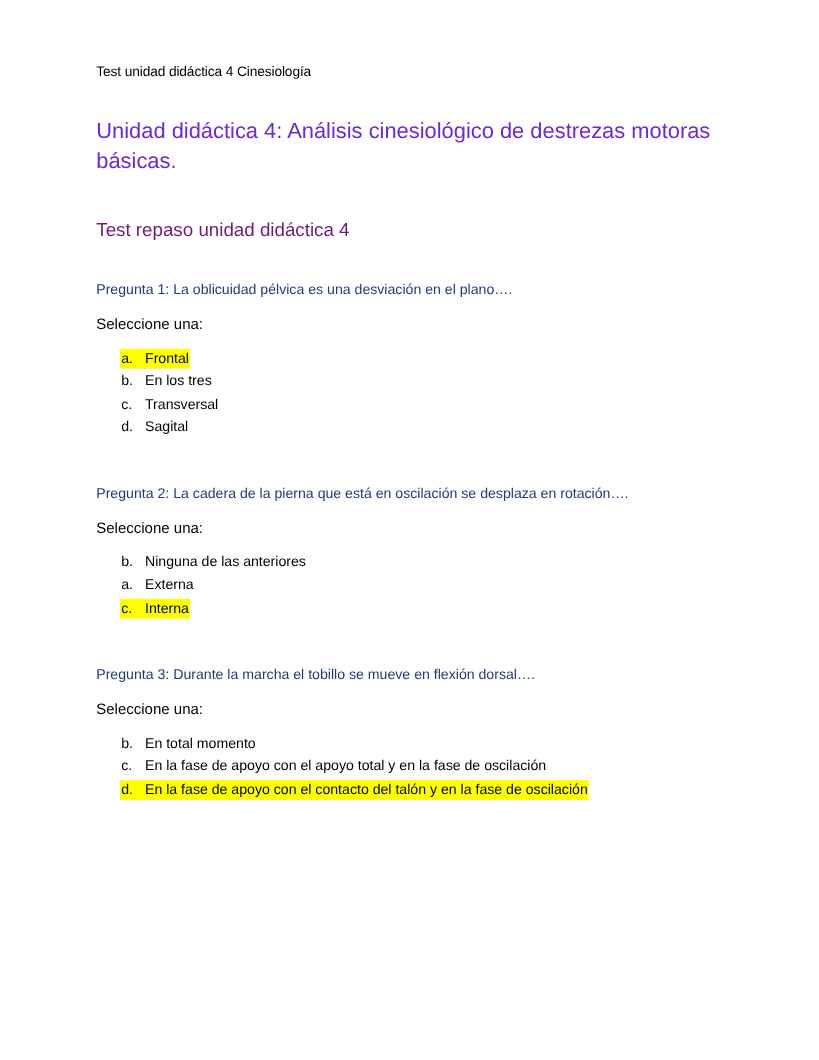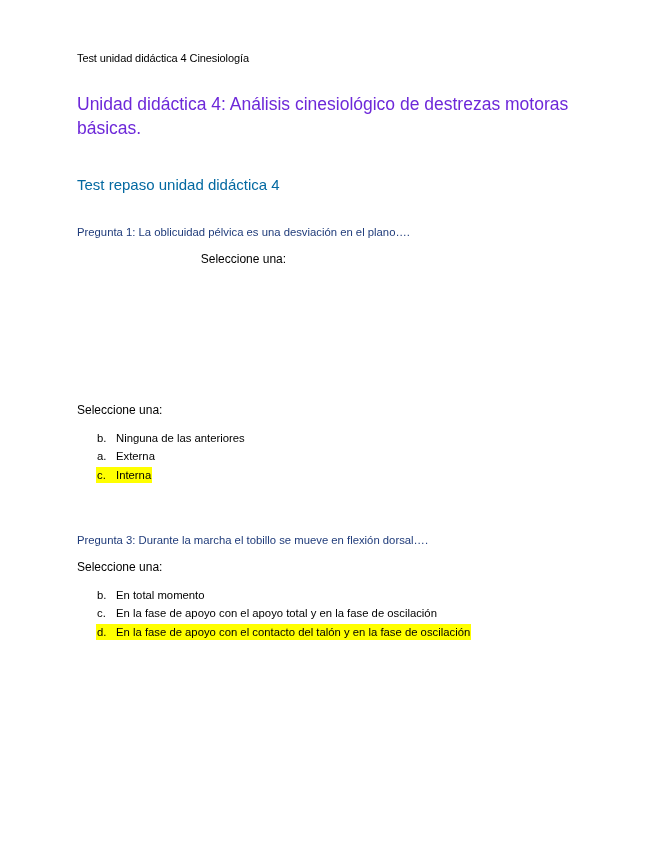--- a/index.html
+++ b/index.html
@@ -40,21 +40,21 @@
       line-height: 24px;
       color: #6d28d9;
       font-weight: normal;
       margin: 0;
     }
     .test-title {
       position: absolute;
       left: 77px;
       top: 176px;
       font-size: 15px;
-      color: #0369a1;
+      color: #701a75;
       font-weight: normal;
       margin: 0;
     }
     .question {
       position: absolute;
       left: 77px;
     }
     .q-title {
       font-size: 11.3px;
       color: #1f3b7a;
@@ -83,41 +83,56 @@
       padding: 0 1px;
       line-height: 16px;
     }
     .q-option.highlighted .hl-wrap {
       background: #ffff00;
     }
     .opt-letter {
       display: inline-block;
       width: 19px;
     }
-    #q1 { top: 226px; text-align: center; }
+    #q1 { top: 226px; }
     #q2 { top: 389px; }
     #q3 { top: 534px; }
   </style>
 </head>
 <body>
 
 <div class="page">
 
   <div class="doc-header">Test unidad didáctica 4 Cinesiología</div>
 
   <h1 class="unit-title">Unidad didáctica 4: Análisis cinesiológico de destrezas motoras básicas.</h1>
 
   <h2 class="test-title">Test repaso unidad didáctica 4</h2>
 
   <section class="question" id="q1">
     <p class="q-title">Pregunta 1: La oblicuidad pélvica es una desviación en el plano….</p>
     <div class="q-prompt">Seleccione una:</div>
+    <ul class="q-options">
+      <li class="q-option highlighted">
+        <span class="hl-wrap"><span class="opt-letter">a.</span><span>Frontal</span></span>
+      </li>
+      <li class="q-option">
+        <span class="hl-wrap"><span class="opt-letter">b.</span><span>En los tres</span></span>
+      </li>
+      <li class="q-option">
+        <span class="hl-wrap"><span class="opt-letter">c.</span><span>Transversal</span></span>
+      </li>
+      <li class="q-option">
+        <span class="hl-wrap"><span class="opt-letter">d.</span><span>Sagital</span></span>
+      </li>
+    </ul>
   </section>
 
   <section class="question" id="q2">
+    <p class="q-title">Pregunta 2: La cadera de la pierna que está en oscilación se desplaza en rotación….</p>
     <div class="q-prompt">Seleccione una:</div>
     <ul class="q-options">
       <li class="q-option">
         <span class="hl-wrap"><span class="opt-letter">b.</span><span>Ninguna de las anteriores</span></span>
       </li>
       <li class="q-option">
         <span class="hl-wrap"><span class="opt-letter">a.</span><span>Externa</span></span>
       </li>
       <li class="q-option highlighted">
         <span class="hl-wrap"><span class="opt-letter">c.</span><span>Interna</span></span>

